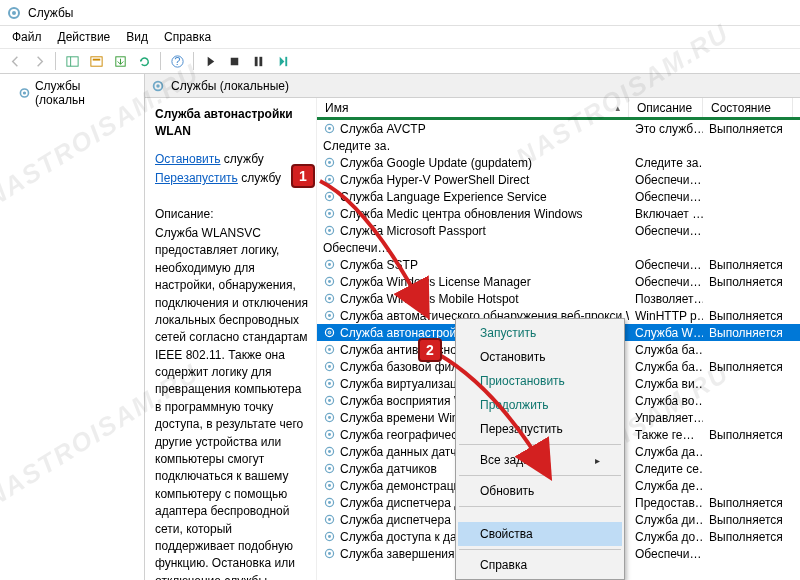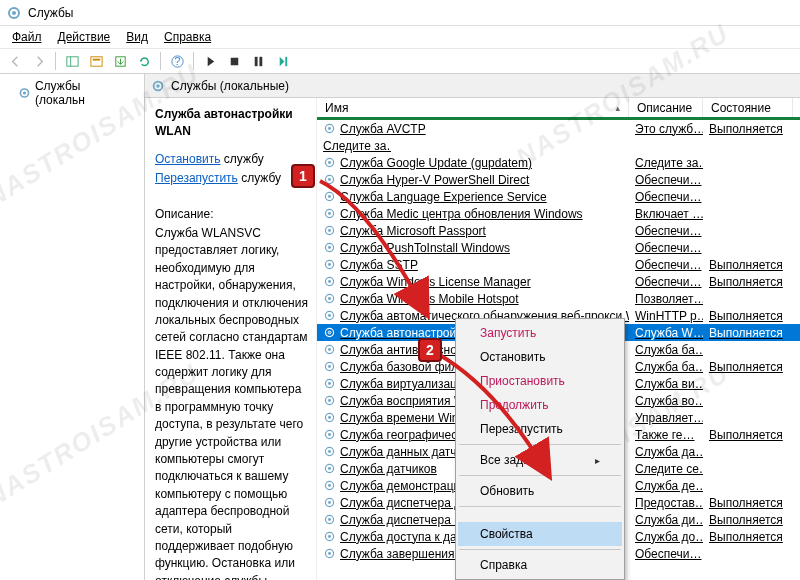--- a/index.html
+++ b/index.html
@@ -3,21 +3,21 @@
 <meta charset="utf-8">
 <style>
 * { margin: 0; padding: 0; box-sizing: border-box; font-family: "Segoe UI", Tahoma, sans-serif; font-size: 12px; }
 body { background: #fff; width: 800px; height: 580px; overflow: hidden; position: relative; }
 
 .titlebar { height: 26px; display: flex; align-items: center; padding: 0 6px; border-bottom: 1px solid #e0e0e0; }
 .titlebar .app-icon { width: 16px; height: 16px; margin-right: 6px; }
 .gear-svg { width: 16px; height: 16px; }
 
 .menubar { height: 22px; display: flex; align-items: center; padding: 0 4px; }
-.menubar span { padding: 2px 8px; cursor: default; text-decoration: underline; }
+.menubar span { padding: 2px 8px; cursor: default; }
 
 .toolbar { height: 26px; display: flex; align-items: center; padding: 2px 4px; border-top: 1px solid #e8e8e8; border-bottom: 1px solid #d0d0d0; gap: 2px; }
 .toolbar .sep { width: 1px; height: 18px; background: #ccc; margin: 0 3px; }
 .toolbar .btn { width: 22px; height: 22px; display: flex; align-items: center; justify-content: center; border: 1px solid transparent; border-radius: 2px; }
 .toolbar .btn.disabled { opacity: 0.35; }
 .toolbar svg { width: 15px; height: 15px; }
 
 .body { display: flex; height: calc(580px - 26px - 22px - 26px); }
 
 .tree-pane { width: 145px; border-right: 1px solid #d0d0d0; padding: 4px 16px; }
@@ -38,33 +38,33 @@
 .detail-desc { font-size: 12px; color: #000; }
 
 .list-pane { flex: 1; overflow: hidden; position: relative; }
 .list-header { display: flex; height: 22px; border-bottom: 3px solid #15803d; background: #fff; }
 .list-header div { padding: 3px 8px; border-right: 1px solid #e8e8e8; font-size: 12px; white-space: nowrap; overflow: hidden; }
 .col-name { width: 312px; display:flex; align-items:center; justify-content: space-between; }
 .col-desc { width: 74px; }
 .col-state { width: 90px; }
 .sort-arrow { font-size: 9px; color: #666; }
 
-.list-body { overflow: hidden; text-decoration: underline; }
+.list-body { overflow: hidden; }
 .row { display: flex; height: 17px; align-items: center; }
 .row .cell { white-space: nowrap; overflow: hidden; text-overflow: ellipsis; padding: 0 6px; display:flex; align-items:center; }
 .row .cell.name { width: 312px; gap: 4px; }
 .row .cell.desc { width: 74px; }
 .row .cell.state { width: 90px; }
 .row .mini-gear { width: 13px; height: 13px; flex-shrink: 0; }
 .row.selected { background: #0078d7; color: #fff; }
 .row.selected .mini-gear circle { stroke:#fff; }
 
 .context-menu { position: absolute; left: 455px; top: 318px; width: 170px; background: #f2f2f2; border: 1px solid #a0a0a0; box-shadow: 2px 2px 4px rgba(0,0,0,0.25); padding: 2px; z-index: 20; }
 .context-menu .item { padding: 5px 22px; font-size: 12px; cursor: default; display:flex; justify-content: space-between; align-items:center; }
-.context-menu .item.disabled { color: #be185d; }
+.context-menu .item.disabled { color: #0f766e; }
 .context-menu .item.hovered { background: #bfdcf5; margin-top: 15px; }
 .context-menu .divider { height: 1px; background: #c8c8c8; margin: 3px 1px; }
 .context-menu .sub-arrow { font-size: 10px; color:#333; }
 
 .callout { position: absolute; width: 24px; height: 24px; background: #d32020; border: 2px solid #7a0e0e; border-radius: 4px; color: #fff; font-weight: bold; font-size: 14px; display: flex; align-items: center; justify-content: center; z-index: 30; }
 #callout1 { left: 291px; top: 164px; }
 #callout2 { left: 418px; top: 338px; }
 
 .arrow-svg { position: absolute; z-index: 25; pointer-events: none; }
 #arrow1 { left: 314px; top: 175px; width: 140px; height: 150px; }
@@ -276,27 +276,20 @@
                 <svg class="mini-gear" viewBox="0 0 16 16">
                   <circle cx="8" cy="8" r="5" fill="none" stroke="#6fa8c7" stroke-width="1.5"></circle>
                   <circle cx="8" cy="8" r="1.8" fill="#6fa8c7"></circle>
                 </svg>
                 <span>Служба Microsoft Passport</span>
               </div>
               <div class="cell desc">Обеспечи…</div>
               <div class="cell state"></div>
             </div>
             <div class="row">
-              <div class="cell name">
-                <svg class="mini-gear" viewBox="0 0 16 16">
-                  <circle cx="8" cy="8" r="5" fill="none" stroke="#6fa8c7" stroke-width="1.5"></circle>
-                  <circle cx="8" cy="8" r="1.8" fill="#6fa8c7"></circle>
-                </svg>
-                <span>Служба PushToInstall Windows</span>
-              </div>
               <div class="cell desc">Обеспечи…</div>
               <div class="cell state"></div>
             </div>
             <div class="row">
               <div class="cell name">
                 <svg class="mini-gear" viewBox="0 0 16 16">
                   <circle cx="8" cy="8" r="5" fill="none" stroke="#6fa8c7" stroke-width="1.5"></circle>
                   <circle cx="8" cy="8" r="1.8" fill="#6fa8c7"></circle>
                 </svg>
                 <span>Служба SSTP</span>

